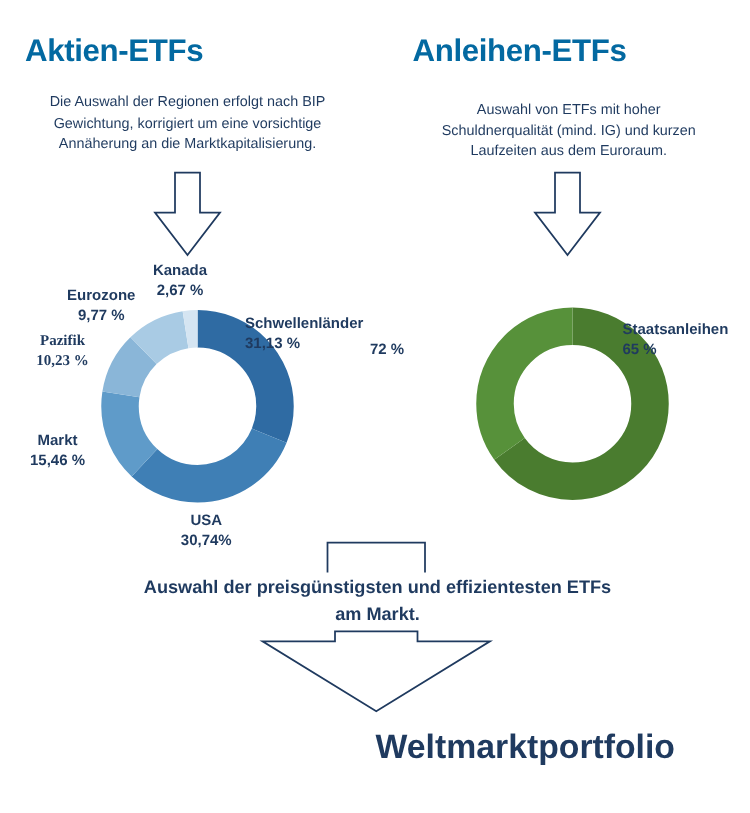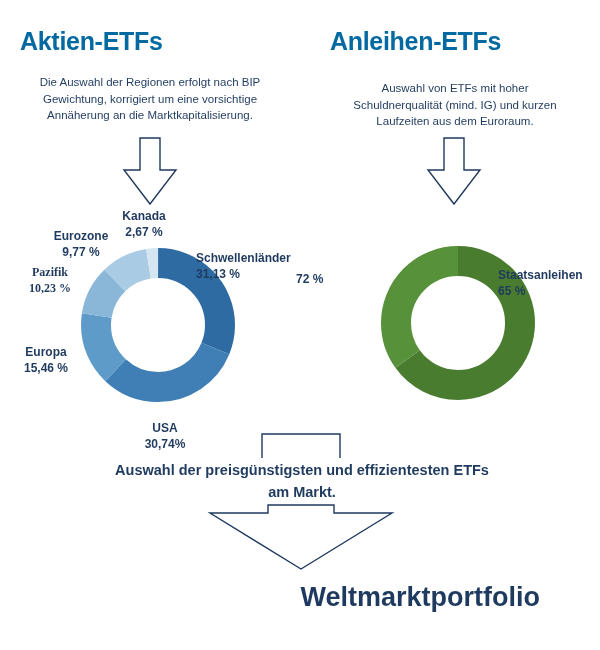--- a/index.html
+++ b/index.html
@@ -110,44 +110,44 @@
 <div class="abs donut-label center" style="left:96px; top:208px; width:96px;">
   <span>Kanada</span><br><span>2,67 %</span>
 </div>
 <div class="abs donut-label left" style="left:36px; top:228px; width:90px; text-align:center;">
   <span>Eurozone</span><br><span>9,77 %</span>
 </div>
 <div class="abs donut-label left" style="left:8px; top:264px; width:84px; text-align:center;font-family:Liberation Serif, serif;">
   <span>Pazifik</span><br><span>10,23 %</span>
 </div>
 <div class="abs donut-label left" style="left:4px; top:344px; width:84px; text-align:center;">
-  <span>Europa</span><br><span>15,46 %</span>
+  <span>Markt</span><br><span>15,46 %</span>
 </div>
-<div class="abs donut-label center" style="left:120px; top:420px; width:90px;">
+<div class="abs donut-label center" style="left:120px; top:408px; width:90px;">
   <span>USA</span><br><span>30,74%</span>
 </div>
 <div class="abs donut-label right" style="left:196px; top:250px; width:120px; text-align:left;">
   <span>Schwellenländer</span><br><span>31,13 %</span>
 </div>
 
 <div class="abs" style="left:378px; top:243px;">
   <svg width="160" height="160" viewBox="0 0 160 160">
     <g fill="none" stroke-width="30">
 
       <circle cx="80" cy="80" r="62" stroke="#4a7c2f" stroke-dasharray="253.2 136.4" stroke-dashoffset="0" transform="rotate(-90 80 80)"></circle>
 
       <circle cx="80" cy="80" r="62" stroke="#57913a" stroke-dasharray="136.4 253.2" stroke-dashoffset="-253.2" transform="rotate(-90 80 80)"></circle>
     </g>
   </svg>
 </div>
 
 <div class="abs donut-label right" style="left:296px; top:255px; width:92px; text-align:left;">
   <br><span>72 %</span>
 </div>
-<div class="abs donut-label left" style="left:498px; top:255px; width:100px; text-align:left;margin-top:12px;">
+<div class="abs donut-label left" style="left:498px; top:255px; width:100px; text-align:left;">
   <span>Staatsanleihen</span><br><span>65 %</span>
 </div>
 
 <div class="abs" style="left:256px; top:432px;">
   <svg width="90" height="28" viewBox="0 0 90 28">
     <polyline points="6,26 6,2 84,2 84,26" fill="none" stroke="#1f3a5f" stroke-width="1.4"></polyline>
   </svg>
 </div>
 
 <div class="abs bottom-note" style="left:110px; top:460px; width:384px;">Auswahl der preisgünstigsten und effizientesten ETFs am Markt.</div>

